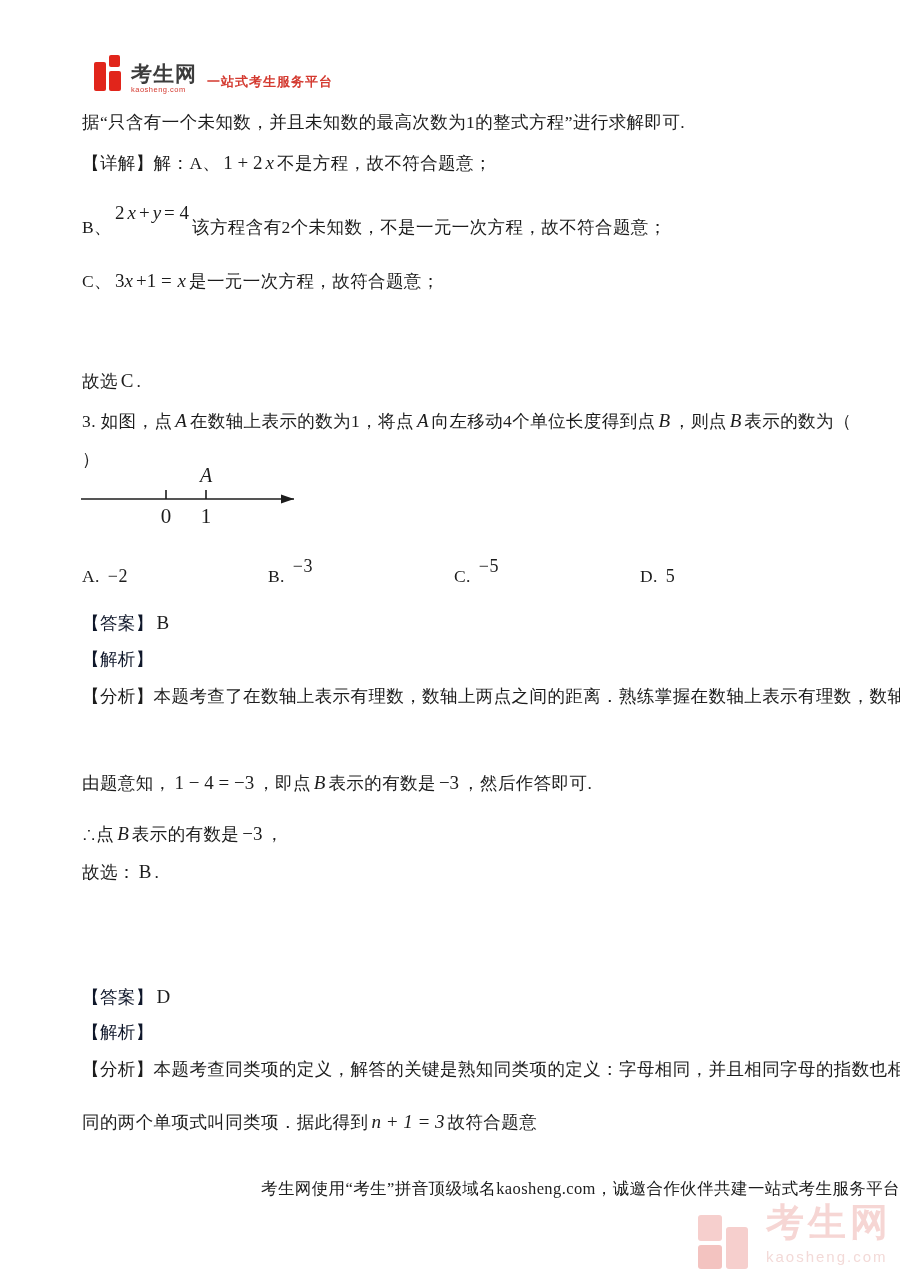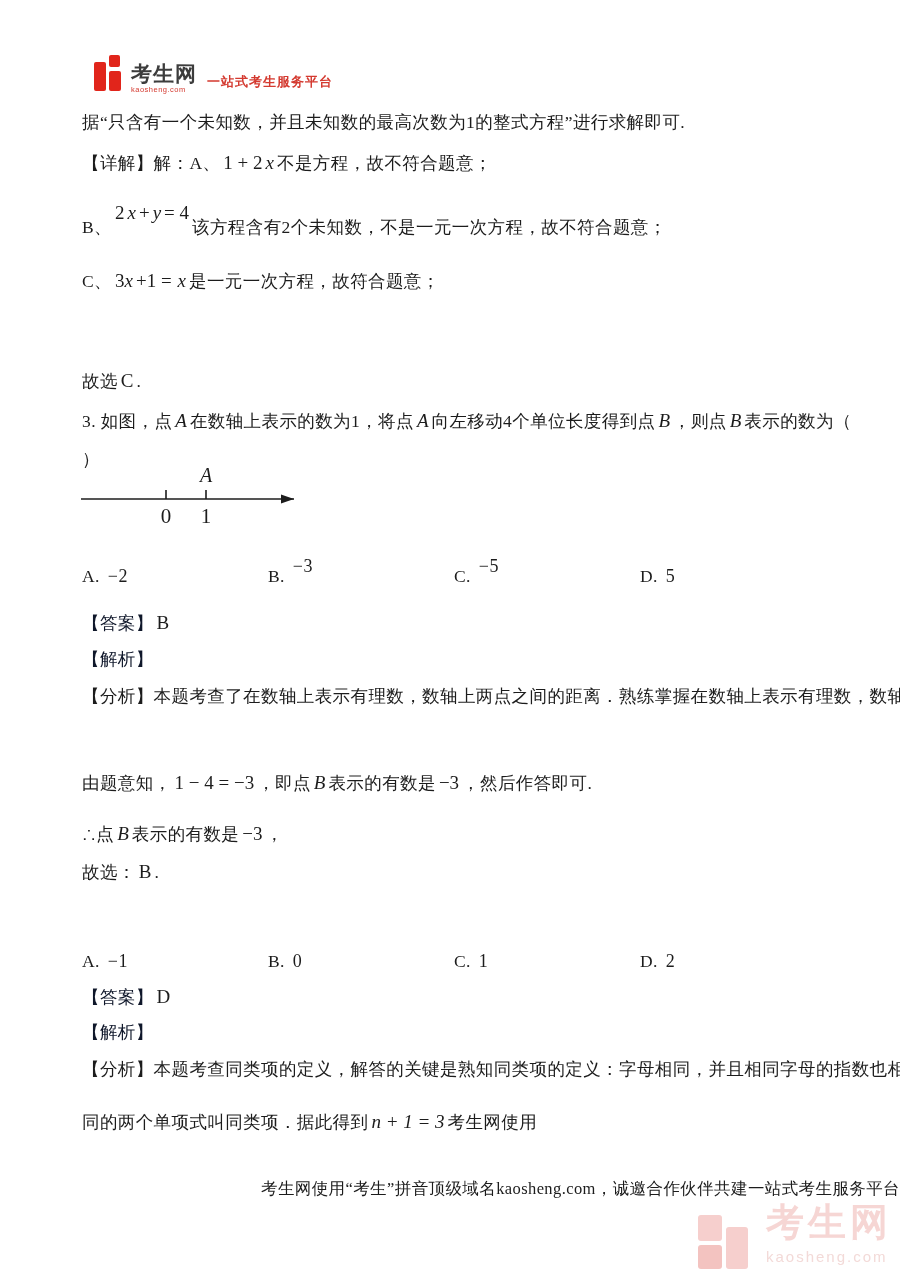--- a/index.html
+++ b/index.html
@@ -118,33 +118,30 @@
 
   <div class="line" style="top:821px;">
     <span>∴点</span><span class="mi">B</span><span>表示的有数是</span><span class="mf">−3</span><span>，</span>
   </div>
 
   <div class="line" style="top:859px;">
     <span>故选：</span><span class="mf">B</span><span>.</span>
   </div>
 
 
-  <div class="line optrow" style="top:948px;">
-    <span class="opt"><span>A.</span><span class="optval">−1</span></span><span class="opt"><span>B.</span><span class="optval">0</span></span><span class="opt"><span>C.</span><span class="optval">1</span></span><span class="opt"><span>D.</span><span class="optval">2</span></span>
-  </div>
 
   <div class="line" style="top:984px;">
     <span class="blue">【答案】</span><span class="mf">D</span>
   </div>
   <div class="line" style="top:1019px;">
     <span class="blue">【解析】</span>
   </div>
   <div class="line" style="top:1056px;">【分析】本题考查同类项的定义，解答的关键是熟知同类项的定义：字母相同，并且相同字母的指数也相</div>
   <div class="line" style="top:1109px;">
-    <span>同的两个单项式叫同类项．据此得到</span><span class="mf"><span class="mi" style="padding:0;">n + 1 = 3</span></span><span>考生网使用</span>
+    <span>同的两个单项式叫同类项．据此得到</span><span class="mf"><span class="mi" style="padding:0;">n + 1 = 3</span></span><span>故符合题意</span>
   </div>
 
   <div class="footer">考生网使用“考生”拼音顶级域名kaosheng.com，诚邀合作伙伴共建一站式考生服务平台</div>
 
   <div class="wm">
     <div class="wm-icon">
       <div class="b1"></div>
       <div class="b2"></div>
       <div class="b3"></div>
     </div>

